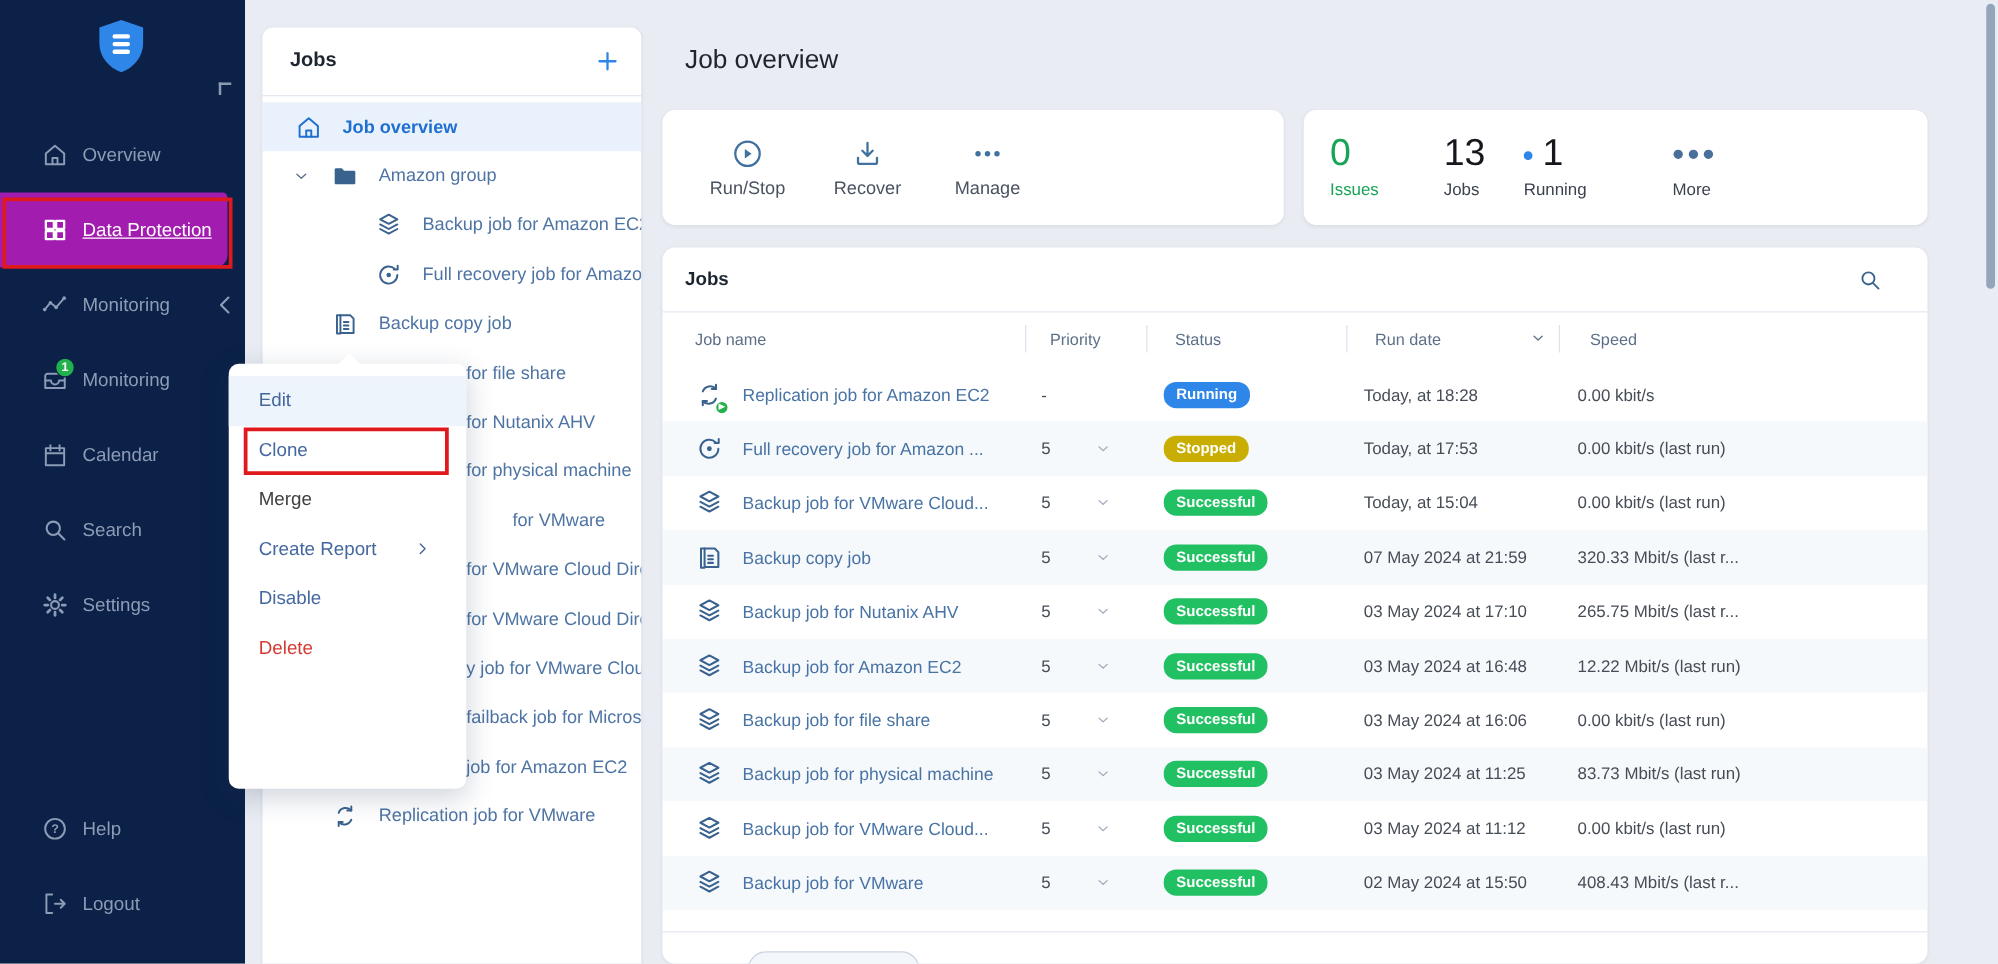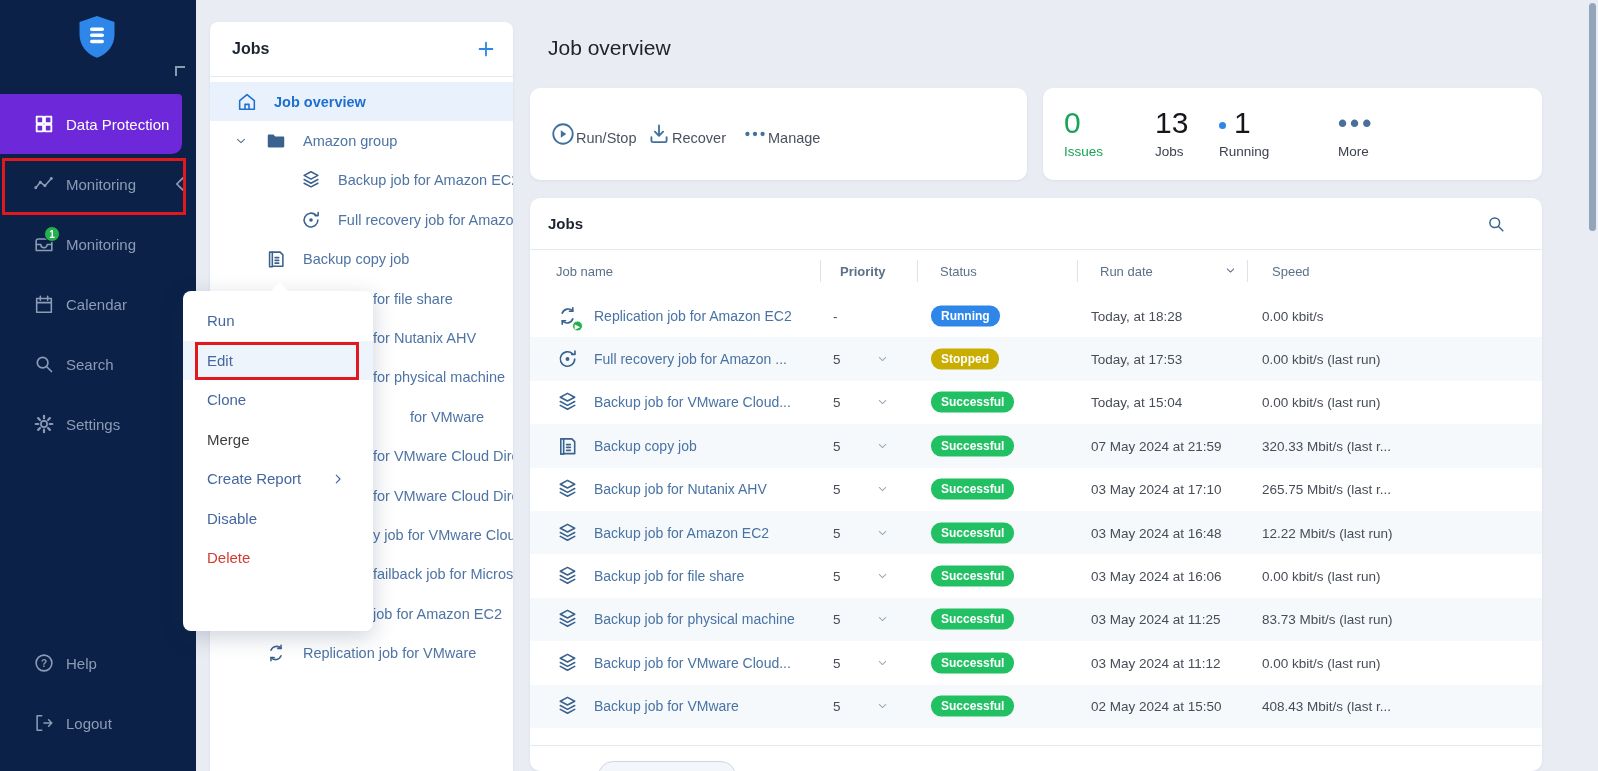--- a/index.html
+++ b/index.html
@@ -12,21 +12,21 @@
   
   .sidebar { position:absolute; left:0; top:0; width:196px; height:771px; background:#0b2147; z-index:3; }
   .logo { position:absolute; left:76px; top:14px; }
   .corner-glyph { position:absolute; left:175px; top:66px; width:10px; height:10px;
     border-left:2px solid #9fb0c6; border-top:2px solid #9fb0c6; opacity:.85; }
   .side-nav { position:absolute; left:0; top:94px; width:196px; }
   .side-bottom { position:absolute; left:0; top:633px; width:196px; }
   .side-item { position:relative; height:60px; display:flex; align-items:center; color:#8c9cb6; font-size:15px; cursor:pointer; }
   .side-item .ic { margin-left:33px; width:22px; height:22px; color:#8c9cb6; }
   .side-item .lbl { margin-left:11px; }
-  .side-item.sel { background:#6d28d9; width:182px; border-radius:0 4px 10px 0; color:#ffffff; }
+  .side-item.sel { background:#a21caf; width:182px; border-radius:0 4px 10px 0; color:#ffffff;text-decoration:underline; }
   .side-item.sel .ic { color:#ffffff; }
   .badge { position:absolute; left:44px; top:12px; min-width:16px; height:16px; border-radius:8px;
     background:#22b14c; color:#fff; font-size:10px; font-weight:bold; display:flex; align-items:center; justify-content:center; border:1px solid #0b2147; }
   .side-chevron { margin-left:12px; width:12px; height:12px; color:#8c9cb6; }
 
   
   .tree-panel { position:absolute; left:210px; top:22px; width:303px; height:749px; background:#fff;
     border-radius:8px 8px 0 0; box-shadow:0 1px 3px rgba(30,50,90,.08); overflow:hidden; z-index:1; }
   .tree-head { height:55px; border-bottom:1px solid #e4e8ef; display:flex; align-items:center; }
   .tree-head .t { margin-left:22px; font-size:16px; font-weight:bold; color:#1c2430; }
@@ -51,21 +51,21 @@
 
   
   .annotation-box { position:absolute; border:3px solid #e0191e; z-index:9; pointer-events:none; }
   .anno-dp { left:2px; top:158px; width:184px; height:57px; }
   .anno-edit { left:195px; top:342px; width:164px; height:38px; }
 
   
   .page-title { position:absolute; left:548px; top:36px; font-size:21px; font-weight:normal; color:#20242c; }
   .card { position:absolute; background:#fff; border-radius:10px; box-shadow:0 1px 3px rgba(30,50,90,.07); }
   .toolbar { left:530px; top:88px; width:497px; height:92px; display:flex; align-items:center; padding-left:20px; }
-  .tb-btn { width:96px; display:flex; flex-direction:row; align-items:center; cursor:pointer; }
+  .tb-btn { width:96px; display:flex; flex-direction:column; align-items:center; cursor:pointer; }
   .tb-btn .ic { width:26px; height:26px; color:#40719f; }
   .tb-btn .lbl { margin-top:7px; font-size:14.5px; color:#4a5260; }
   .stats { left:1043px; top:88px; width:499px; height:92px; }
   .stat { position:absolute; top:18px; cursor:pointer; }
   .stat .val { font-size:30px; color:#14171c; line-height:34px; }
   .stat .lbl { margin-top:4px; font-size:13.5px; color:#3c424d; }
   .stat.green .val, .stat.green .lbl { color:#17a456; }
   .stat .dot { display:inline-block; width:7px; height:7px; border-radius:50%; background:#2e86e8; vertical-align:middle; margin-right:8px; }
   .stat .more-dots { font-size:26px; letter-spacing:3px; color:#4b6f9b; font-weight:bold; line-height:34px; }
 
@@ -106,20 +106,29 @@
     <div class="logo">
       <svg width="42" height="46" viewBox="0 0 24 26">
         <path d="M12 1l10 3.4v7.1c0 6.4-4.2 11.2-10 13.4C6.2 22.7 2 17.9 2 11.5V4.4z" fill="#2e86e8"></path>
         <rect x="8" y="7.5" width="8" height="2" rx="1" fill="#fff"></rect>
         <rect x="8" y="11" width="8" height="2" rx="1" fill="#fff"></rect>
         <rect x="8" y="14.5" width="8" height="2" rx="1" fill="#fff"></rect>
       </svg>
     </div>
     <div class="corner-glyph"></div>
     <nav class="side-nav" id="side-nav">
+        <div class="side-item">
+          <span class="ic ">
+            <svg viewBox="0 0 24 24" width="100%" height="100%">
+              <path d="M4 10.6L12 4l8 6.6V20H4z" fill="none" stroke="currentColor" stroke-width="1.7" stroke-linecap="round" stroke-linejoin="round"></path>
+              <path d="M9.8 20v-5.4h4.4V20" fill="none" stroke="currentColor" stroke-width="1.7" stroke-linecap="round" stroke-linejoin="round"></path>
+            </svg>
+          </span>
+          <span class="lbl">Overview</span>
+        </div>
         <div class="side-item sel">
           <span class="ic ">
             <svg viewBox="0 0 24 24" width="100%" height="100%">
               <path d="M4 4h7v7H4z M13 4h7v7h-7z M4 13h7v7H4z M13 13h7v7h-7z" fill="none" stroke="currentColor" stroke-width="2" stroke-linecap="round" stroke-linejoin="round"></path>
             </svg>
           </span>
           <span class="lbl">Data Protection</span>
         </div>
         <div class="side-item">
           <span class="ic ">
@@ -303,23 +312,20 @@
               <path d="M6.5 20.5V17H10" fill="none" stroke="currentColor" stroke-width="1.7" stroke-linecap="round" stroke-linejoin="round"></path>
             </svg>
           </span>
           <span style="position: absolute; left: 93px;">Replication job for VMware</span>
         </div>
       </div>
   </section>
 
   <div class="context-menu" id="context-menu">
     <div class="menu-notch"></div>
-  <div class="menu-item">
-        <span>Run</span>
-      </div>
       <div class="menu-item hl">
         <span>Edit</span>
       </div>
       <div class="menu-item">
         <span>Clone</span>
       </div>
       <div class="menu-item disabled">
         <span>Merge</span>
       </div>
       <div class="menu-item">
@@ -396,21 +402,21 @@
         <span class="t">Jobs</span>
         <span class="search ic">
             <svg viewBox="0 0 24 24" width="100%" height="100%">
               <circle cx="10.5" cy="10.5" r="5.8" fill="none" stroke="currentColor" stroke-width="1.8"></circle>
               <path d="M15 15l5.2 5.2" fill="none" stroke="currentColor" stroke-width="1.8" stroke-linecap="round" stroke-linejoin="round"></path>
             </svg>
           </span>
       </div>
       <div class="col-head" id="cols">
           <span style="left: 26px;">Job name</span>
-          <span style="left: 310px; font-weight: bold;">Priority</span>
+          <span style="left: 310px;">Priority</span>
           <span style="left: 410px;">Status</span>
           <span style="left: 570px;">Run date</span>
           <span style="left: 742px;">Speed</span>
           <div class="col-div" style="left: 290px;"></div>
           <div class="col-div" style="left: 387px;"></div>
           <div class="col-div" style="left: 547px;"></div>
           <div class="col-div" style="left: 717px;"></div>
           <span class="ic sort-chev" style="left: 694px;">
             <svg viewBox="0 0 24 24" width="100%" height="100%">
               <path d="M6 9.2l6 5.6 6-5.6" fill="none" stroke="currentColor" stroke-width="1.9" stroke-linecap="round" stroke-linejoin="round"></path>

